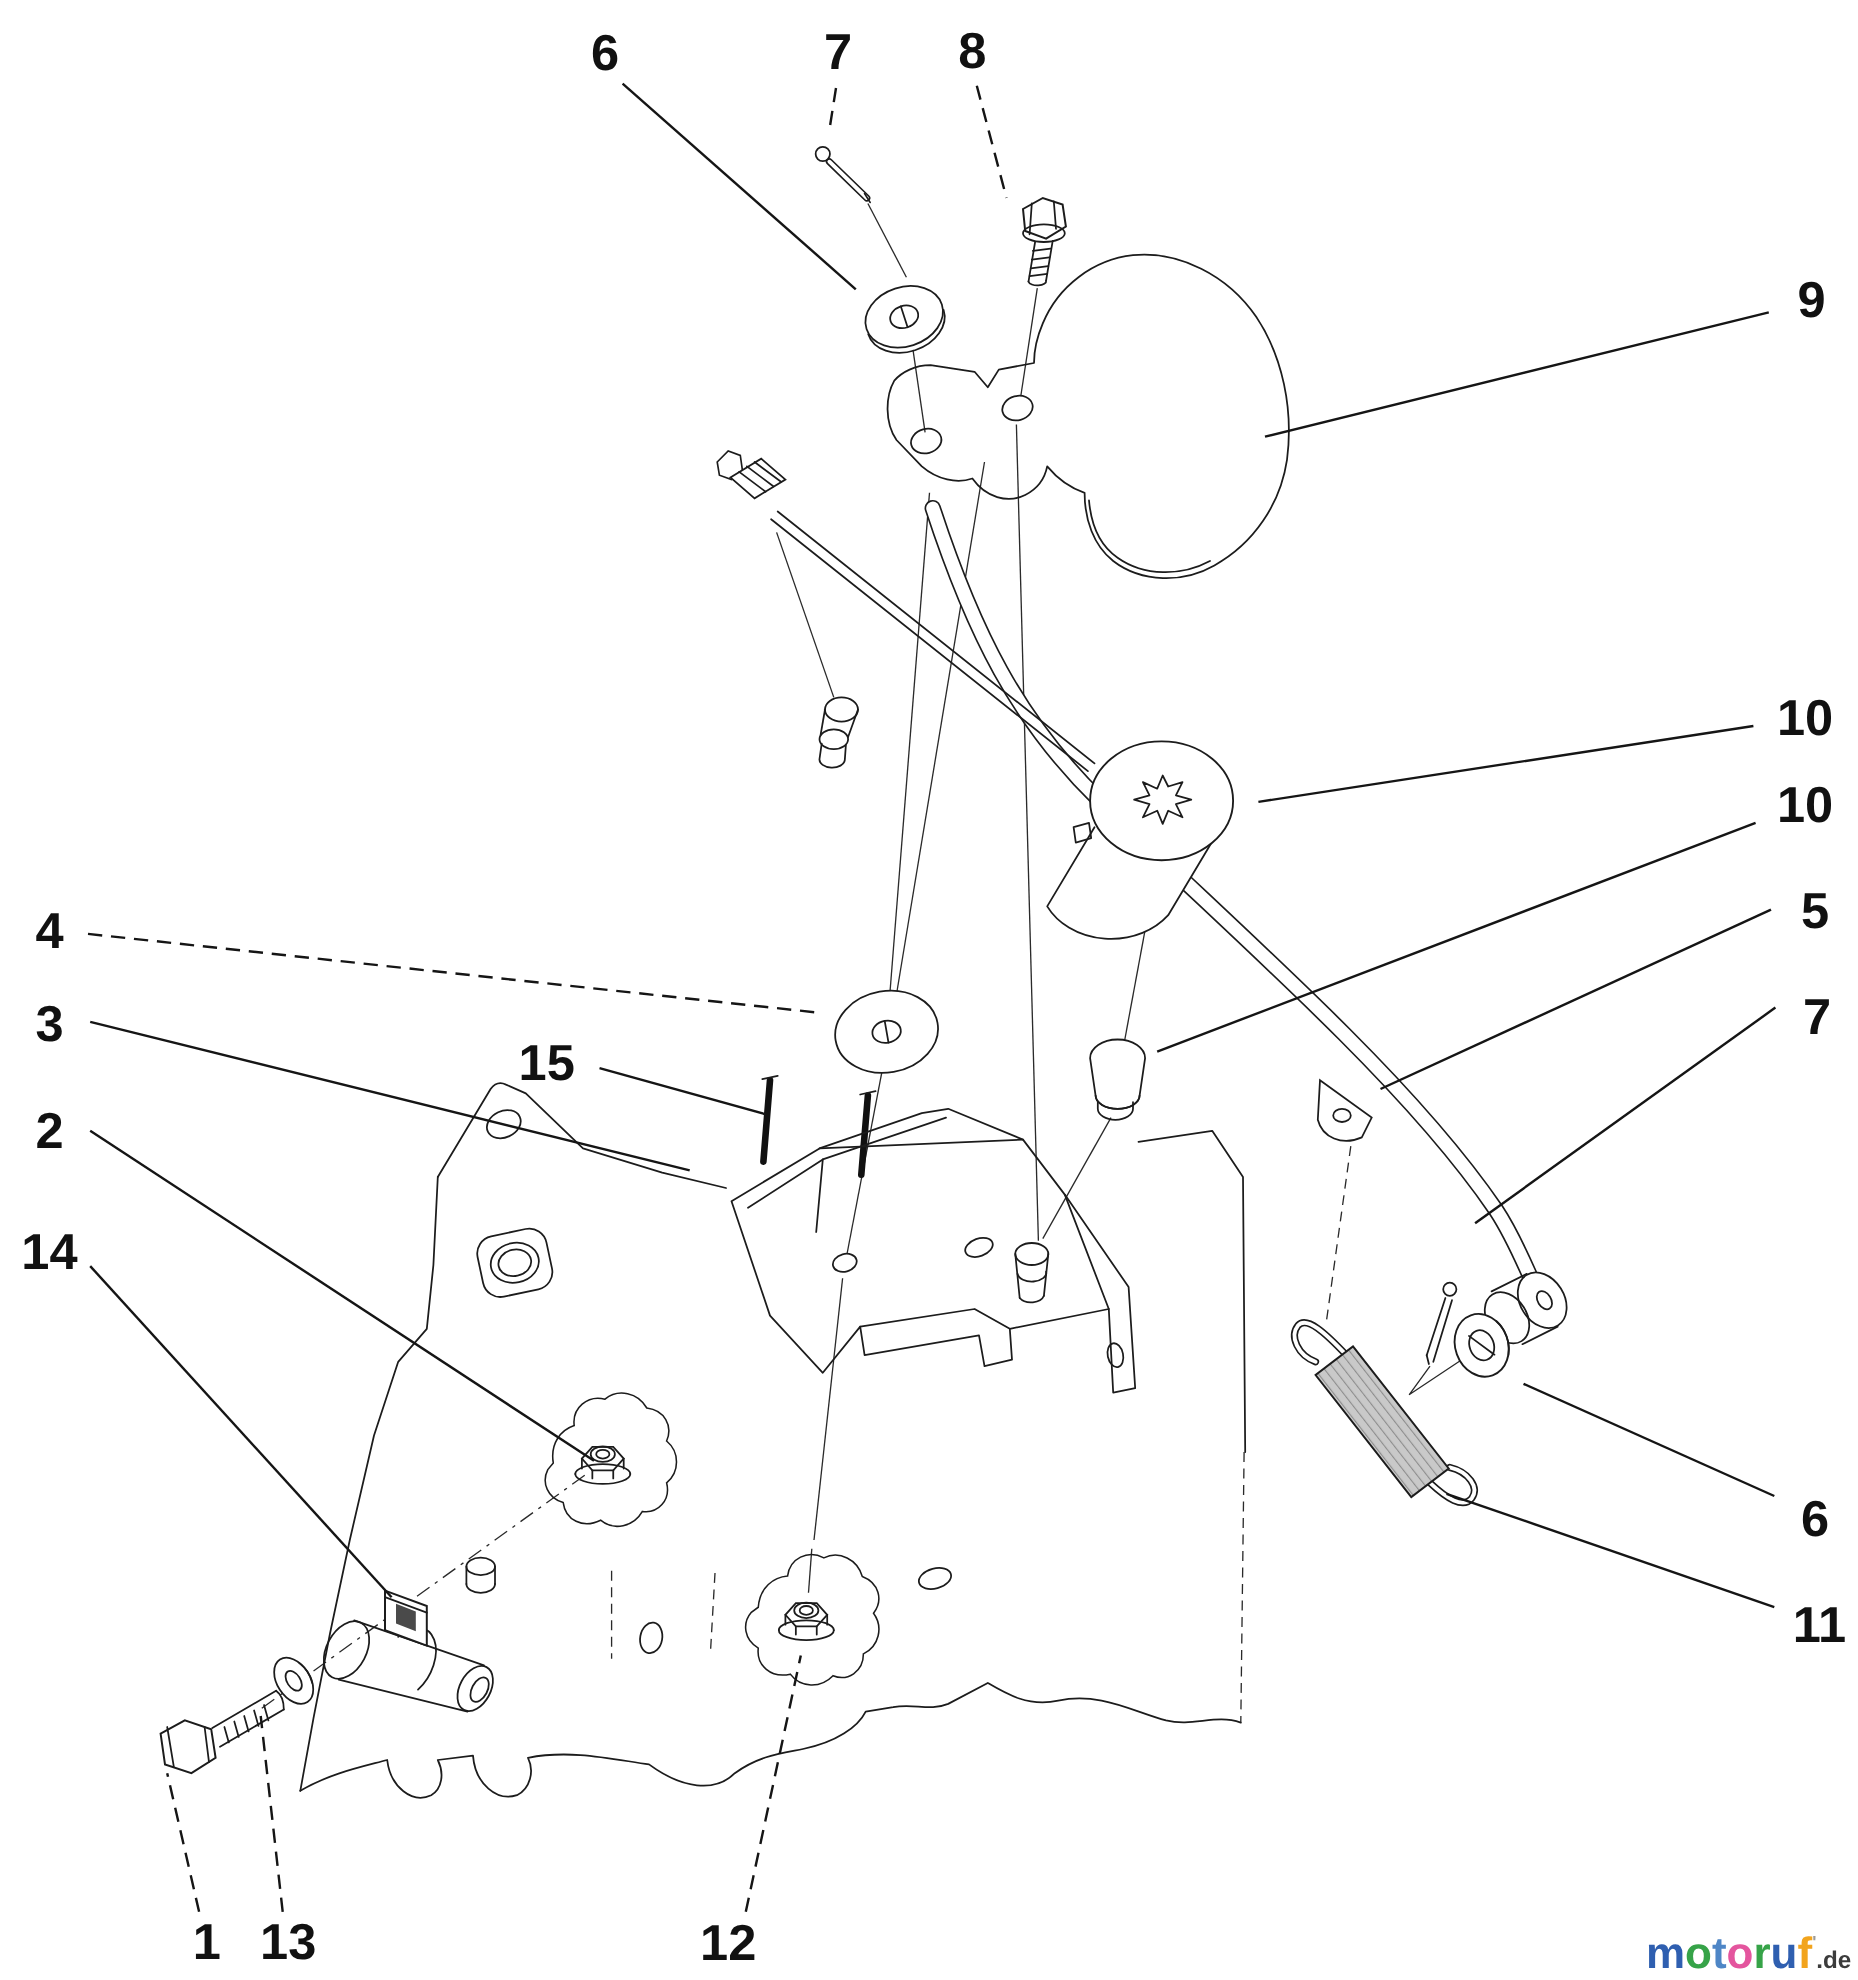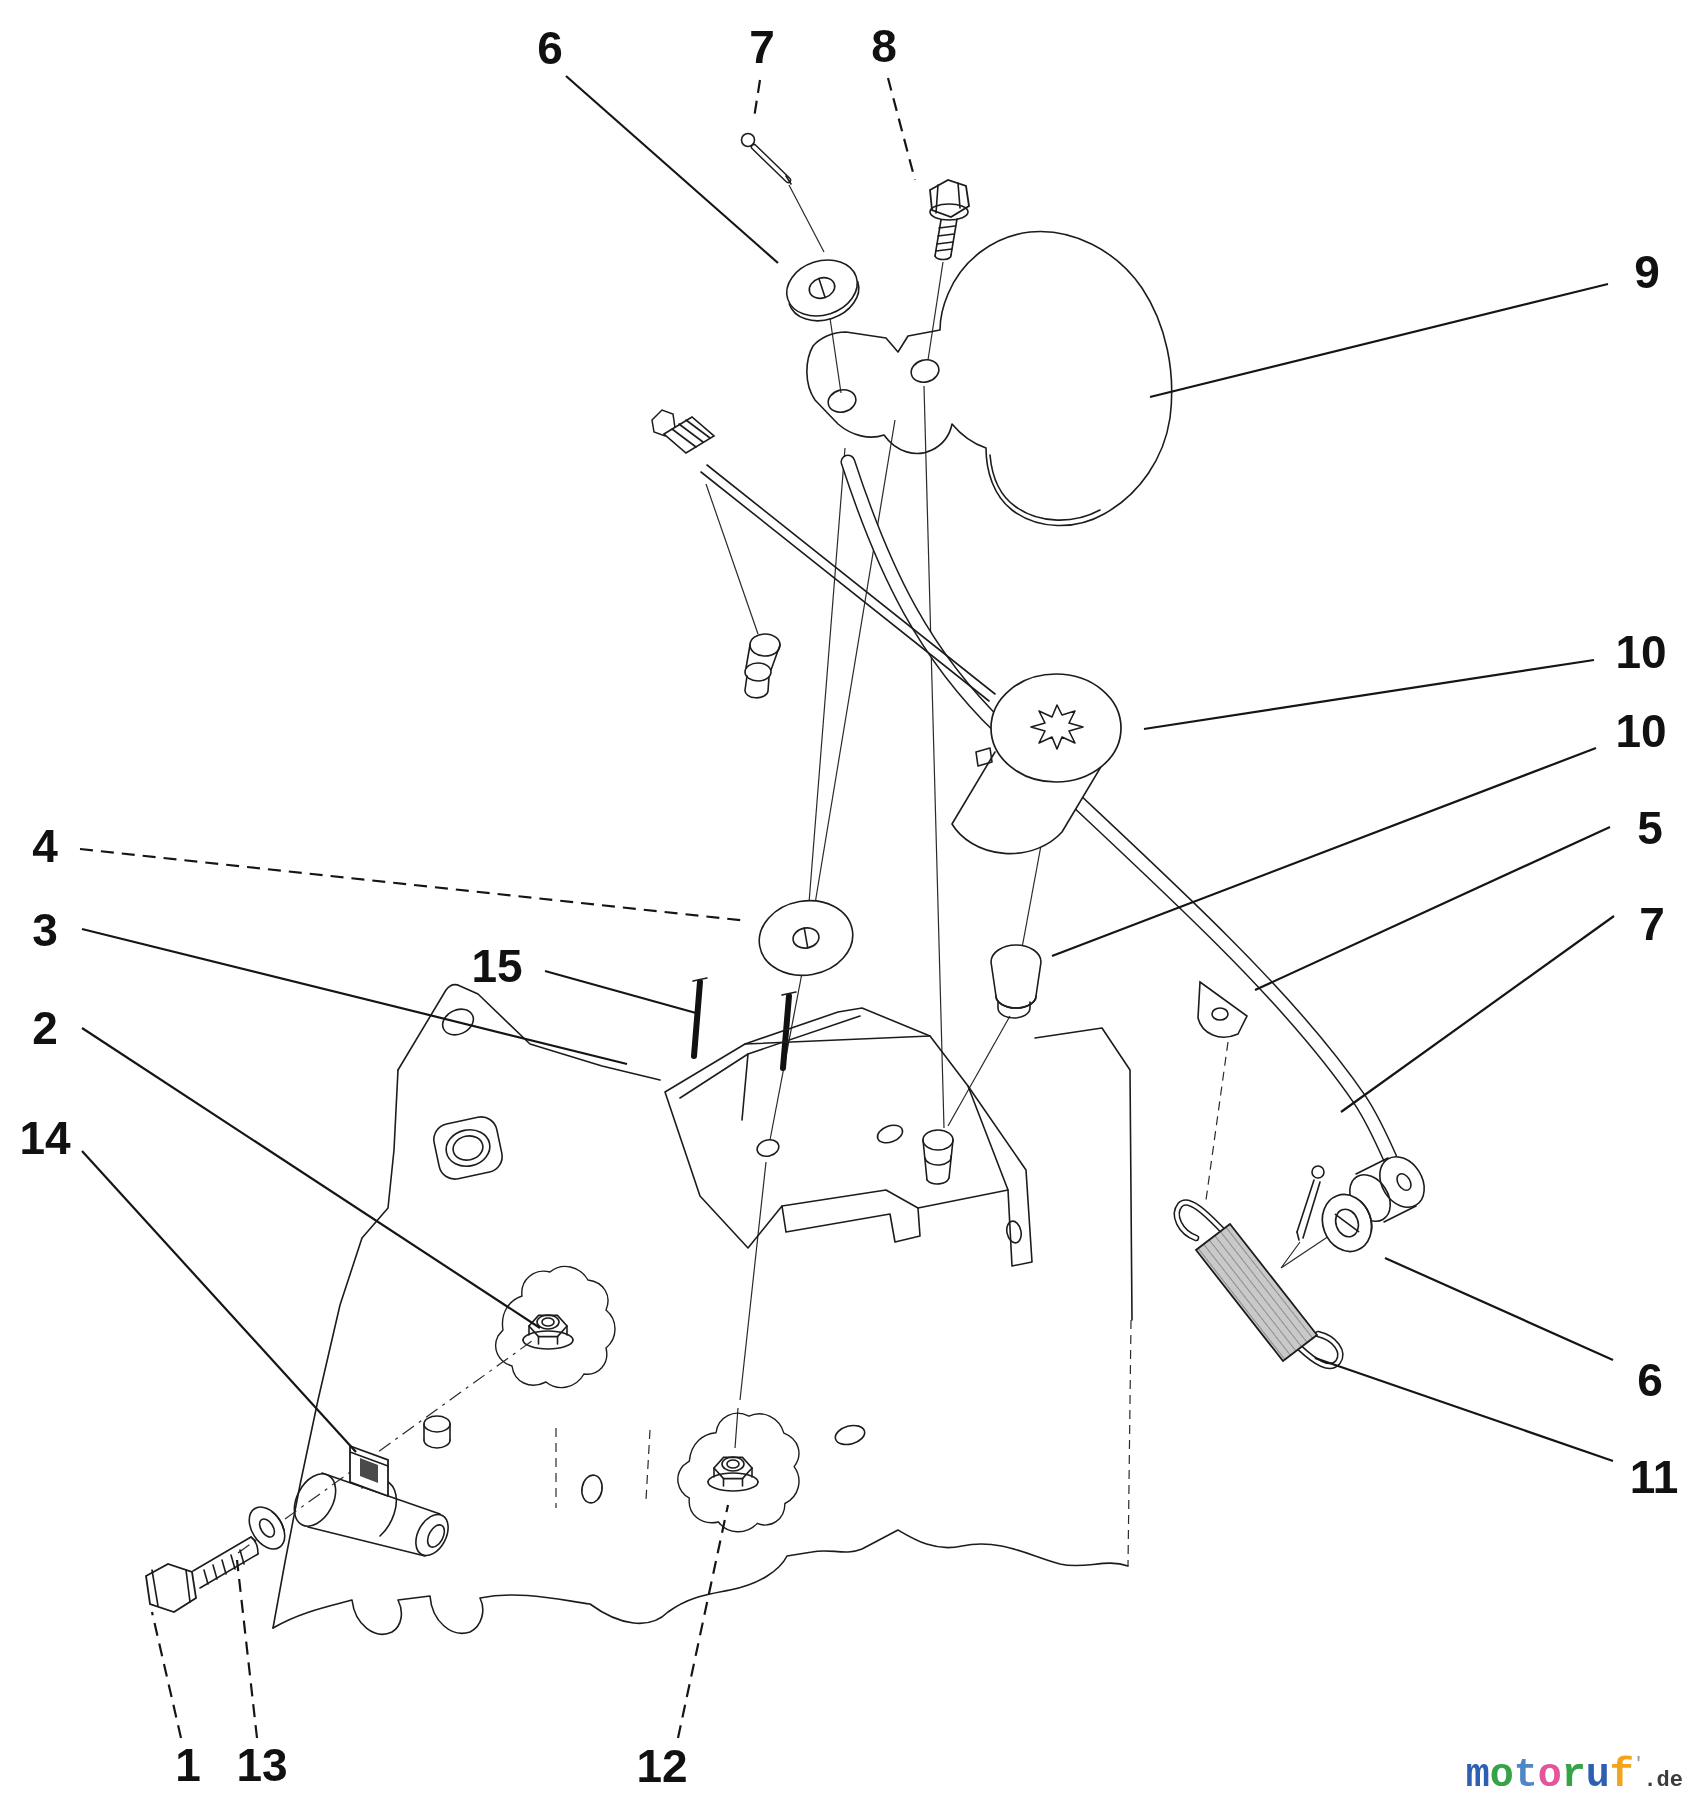--- a/index.html
+++ b/index.html
@@ -12,21 +12,21 @@
   .axisdd{stroke:#2a2a2a;stroke-width:1.2;fill:none;stroke-dasharray:14 6 3 6;}
   .tube{stroke:#1c1c1c;stroke-width:15;fill:none;stroke-linecap:round;}
   .tubein{stroke:#ffffff;stroke-width:12;fill:none;stroke-linecap:round;}
   .hook{stroke:#1c1c1c;stroke-width:6.5;fill:none;stroke-linecap:round;}
   .hookin{stroke:#ffffff;stroke-width:3.5;fill:none;stroke-linecap:round;}
   .pin15{stroke:#111;stroke-width:6;stroke-linecap:round;}
   .wfill{fill:#ffffff;}
   .part-label{font-family:"Liberation Sans",sans-serif;font-size:46px;font-weight:bold;fill:#111;text-anchor:middle;dominant-baseline:central;}
   .leader{stroke:#151515;stroke-width:2.2;fill:none;}
   .leader.dashed{stroke-dasharray:13 8;}
-  #logo{position:absolute;right:6px;bottom:4px;font-family:Liberation Mono, monospace;font-weight:bold;font-size:40px;letter-spacing:0px;line-height:1;}
+  #logo{position:absolute;right:6px;bottom:4px;font-family:Liberation Sans, sans-serif;font-weight:bold;font-size:40px;letter-spacing:0px;line-height:1;}
   #logo .suffix{font-size:22px;font-weight:bold;}
   #logo .tick{font-size:16px;vertical-align:18px;}
 </style>
 </head>
 <body>
 
 <div id="stage">
 <svg id="diagram-svg" width="1689" height="1800" viewBox="0 0 1689 1800">
 
   <defs>

